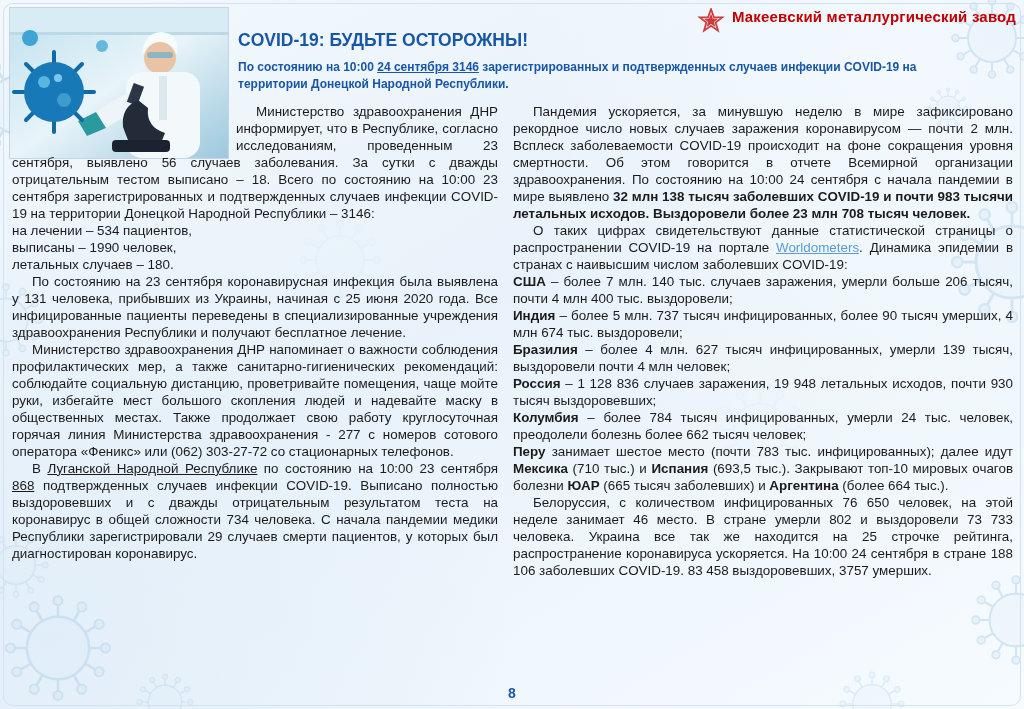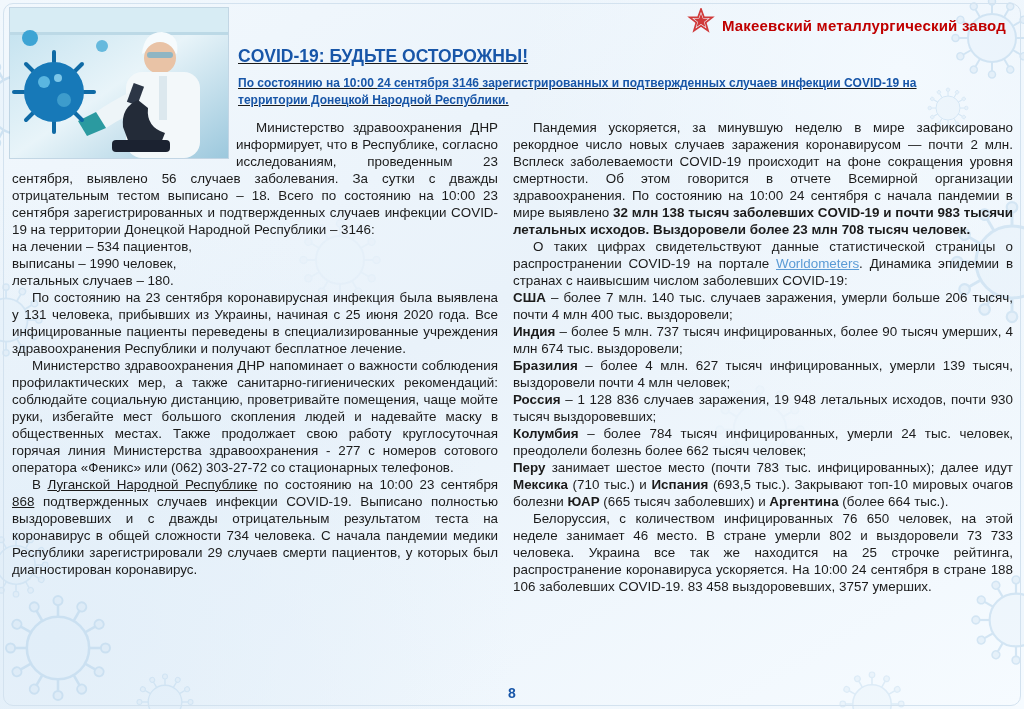--- a/index.html
+++ b/index.html
@@ -9,27 +9,27 @@
   .page {
     position: relative; width: 1024px; height: 709px; overflow: hidden; color: #1b1b1b;
     background:
       radial-gradient(circle at 88% 10%, #f3f9fe 0%, rgba(243,249,254,0) 35%),
       radial-gradient(circle at 5% 90%, #e3eff9 0%, rgba(227,239,249,0) 40%),
       linear-gradient(150deg, #f2f8fd 0%, #e9f2fa 45%, #f6fbff 100%);
   }
   .bg-decor { position: absolute; left: 0; top: 0; width: 1024px; height: 709px; pointer-events: none; }
   .frame { position: absolute; top: 3px; left: 3px; right: 3px; bottom: 3px; border: 1px solid #d3e2ef; border-radius: 10px; pointer-events: none; }
 
-  .logo-row { position: absolute; top: 8px; right: 18px; display: flex; align-items: flex-end; gap: 7px; z-index: 3; }
+  .logo-row { position: absolute; top: 8px; right: 8px; display: flex; align-items: flex-start; gap: 7px; z-index: 3; }
   .company { color: #c00000; font-weight: bold; font-size: 15px; letter-spacing: 0.2px; }
 
   .photo { position: absolute; top: 8px; left: 10px; width: 218px; height: 150px; z-index: 2; box-shadow: 0 0 0 1px rgba(140,175,200,0.45); background: #cde6f0; }
   .photo svg { display: block; }
 
-  .header-text { position: relative; z-index: 2; margin: 0 70px 0 238px; padding-top: 46px; text-decoration: underline; }
+  .header-text { position: relative; z-index: 2; margin: 0 70px 0 238px; padding-top: 30px; }
   .title { color: #1856a8; font-weight: bold; font-size: 17.5px; margin-bottom: 8px; }
   .subtitle { color: #1856a8; font-weight: bold; font-size: 12px; line-height: 1.4; }
 
   .columns { position: relative; z-index: 2; display: flex; gap: 15px; margin: 10px 11px 0 12px; justify-content: center; }
   .col { font-size: 13.4px; line-height: 1.27; text-align: justify; }
   .col.left { width: 486px; }
   .col.right { width: 500px; }
 
   .wrap-spacer { float: left; width: 224px; height: 44px; }
   p.para { margin: 0; }

